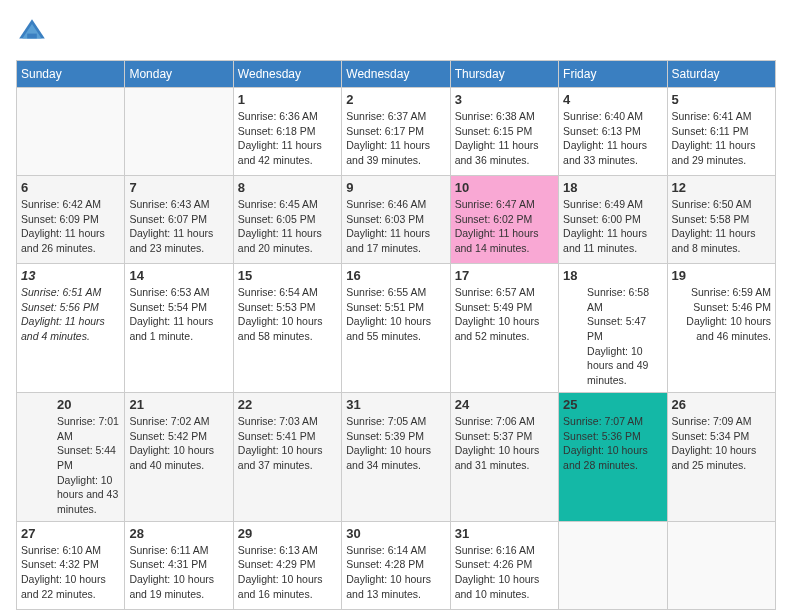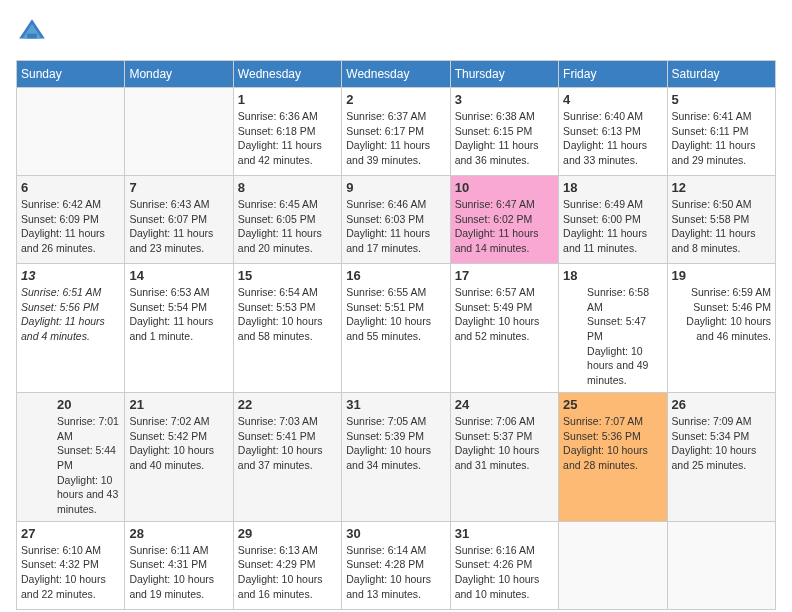--- a/index.html
+++ b/index.html
@@ -279,21 +279,21 @@
           <div class="day-info" style="white-space: pre-line;">Sunrise: 7:05 AM
 Sunset: 5:39 PM
 Daylight: 10 hours and 34 minutes.</div>
         </td>
         <td style="background: rgb(245, 245, 245);">
           <span class="day-num">24</span>
           <div class="day-info" style="white-space: pre-line;">Sunrise: 7:06 AM
 Sunset: 5:37 PM
 Daylight: 10 hours and 31 minutes.</div>
         </td>
-        <td style="background: #fdba74;">
+        <td style="background: #14b8a6;">
           <span class="day-num">25</span>
           <div class="day-info" style="white-space: pre-line;">Sunrise: 7:07 AM
 Sunset: 5:36 PM
 Daylight: 10 hours and 28 minutes.</div>
         </td>
         <td style="background: rgb(245, 245, 245);">
           <span class="day-num">26</span>
           <div class="day-info" style="white-space: pre-line;">Sunrise: 7:09 AM
 Sunset: 5:34 PM
 Daylight: 10 hours and 25 minutes.</div>

